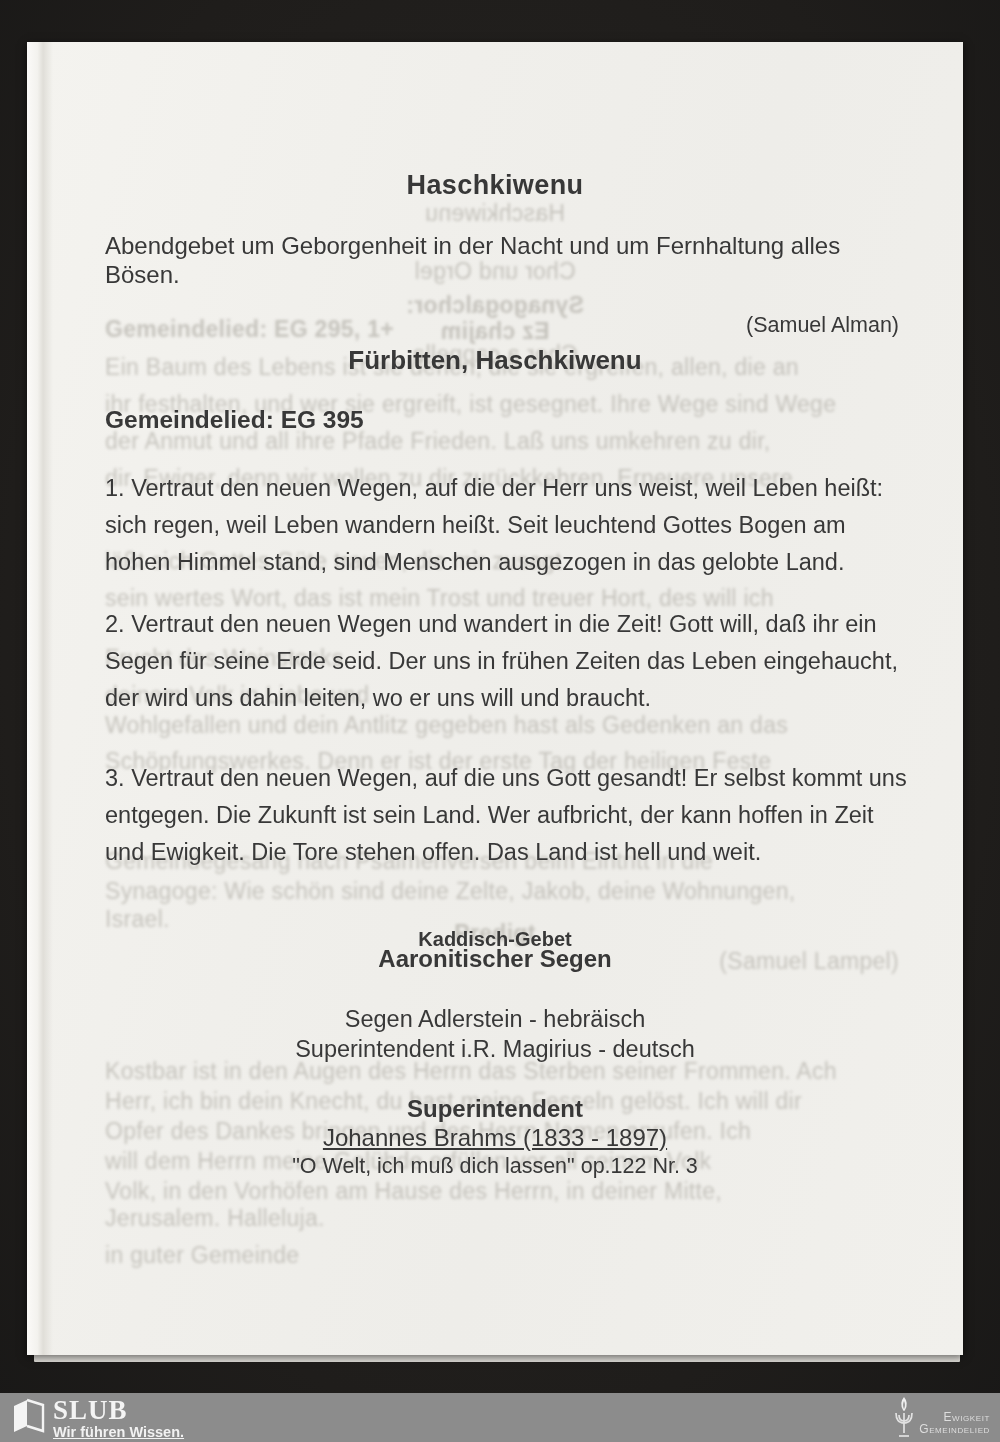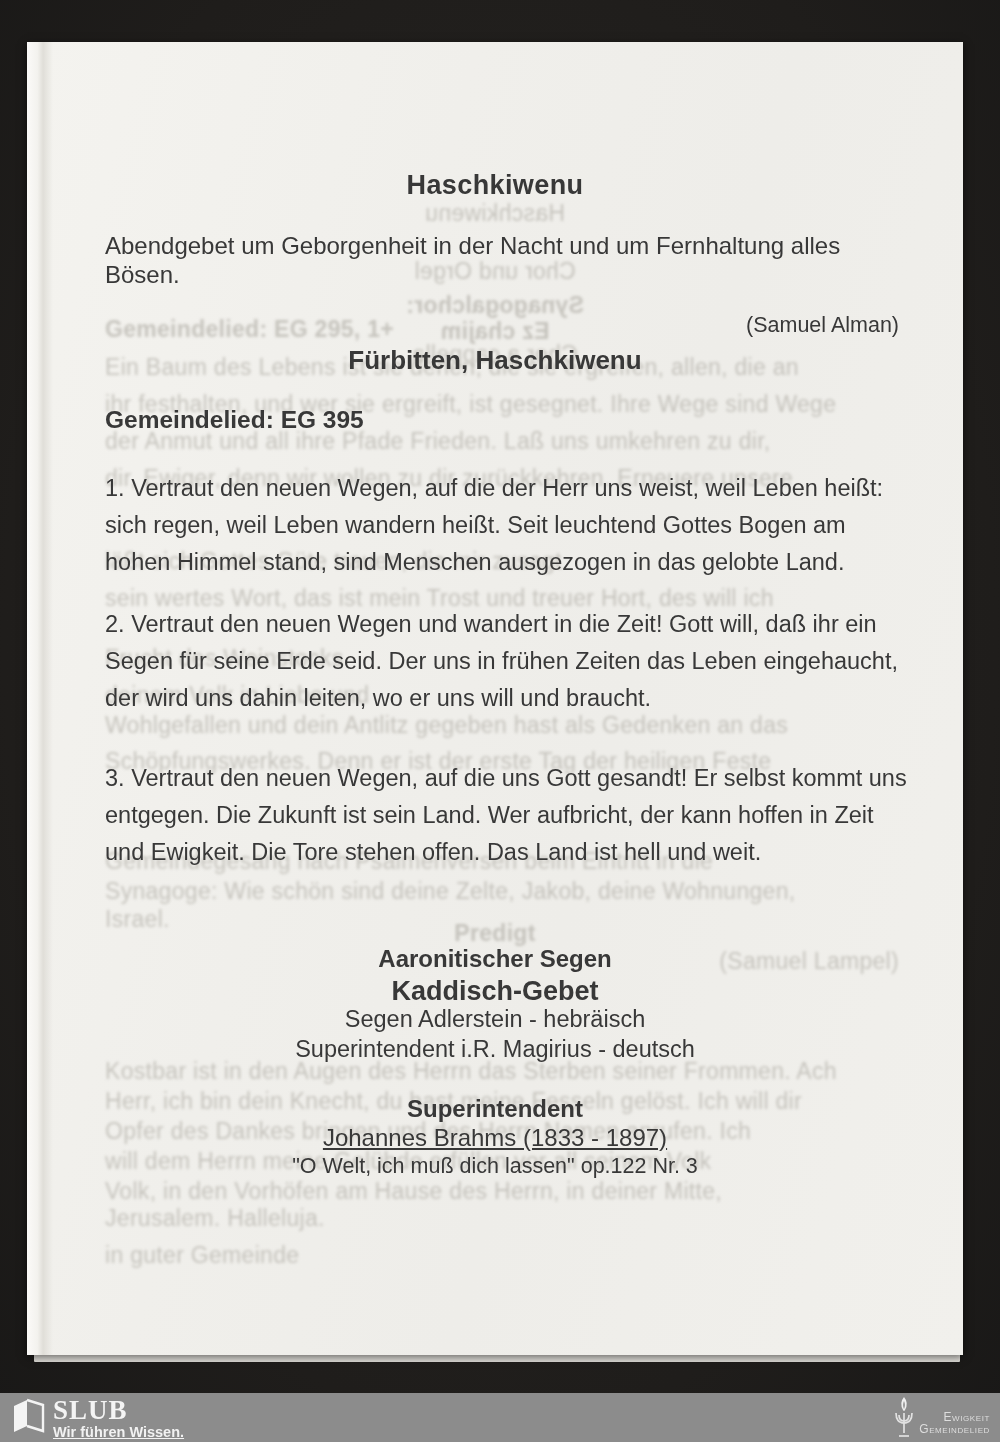--- a/index.html
+++ b/index.html
@@ -33,21 +33,21 @@
   .b{font-weight:bold;}
   .title{top:128px;font-size:27px;letter-spacing:.4px;}
   .subtitle{top:162px;font-size:23.5px;}
   .desc{top:189px;width:815px;font-size:24px;line-height:29px;}
   .credit{top:252px;font-size:21.5px;}
   .sec2{top:303px;font-size:26px;}
   .hymnhead{top:364px;font-size:24.5px;}
   .verse{width:812px;font-size:23.5px;line-height:37px;}
   .v1{top:428px;} .v2{top:564px;} .v3{top:718px;}
   .aaron{top:903px;font-size:24px;}
-  .kaddisch{top:934px;font-size:27px;}
+  .kaddisch{top:886px;font-size:20px;}
   .hebr{top:964px;font-size:23.5px;}
   .deut{top:994px;font-size:23.5px;}
   .orgel{top:1053px;font-size:24px;}
   .brahms{top:1082px;font-size:24px;text-decoration:underline;}
   .piece{top:1112px;font-size:21.5px;}
 
   
   .footer{position:absolute;left:0;top:1393px;width:1000px;height:49px;background:#8c8c8c;}
   .slub-icon{position:absolute;left:12px;top:5px;}
   .slub-word{position:absolute;left:53px;top:2px;font-family:"Liberation Serif",serif;

